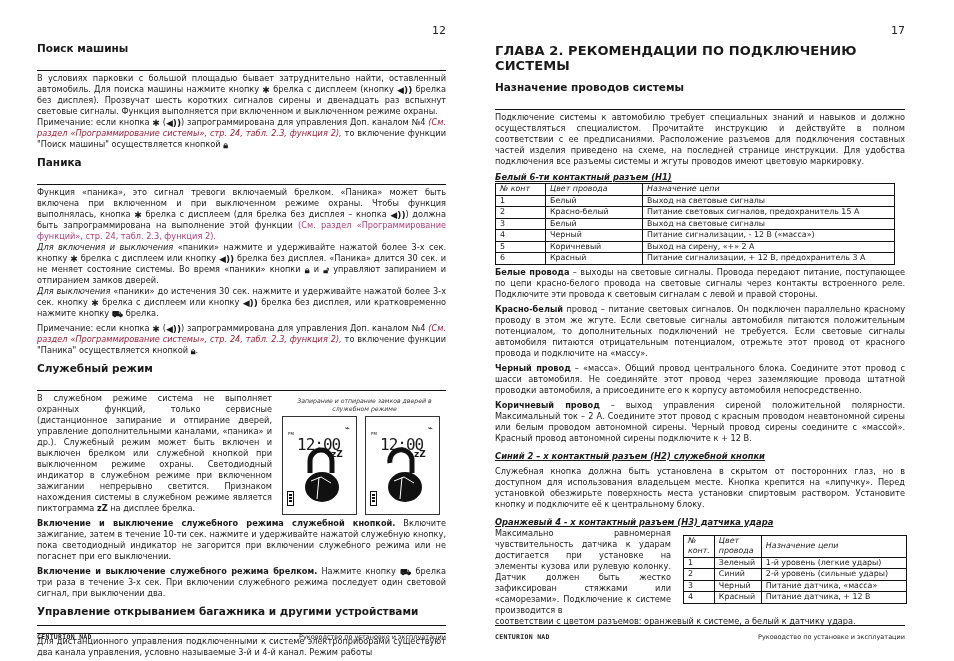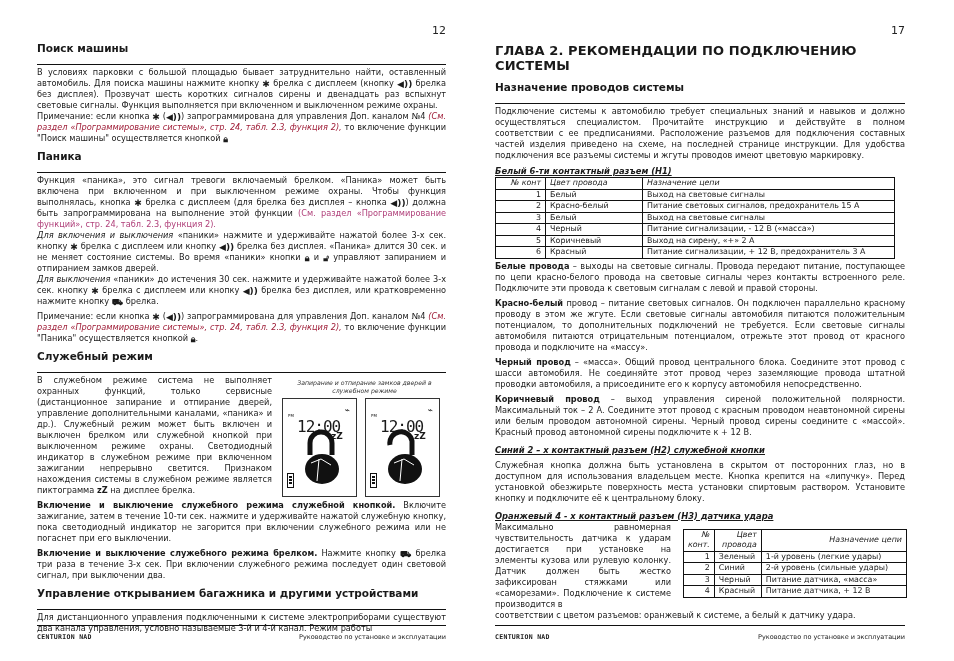--- a/index.html
+++ b/index.html
@@ -4,34 +4,34 @@
 <style>
   * { box-sizing: border-box; margin: 0; padding: 0; }
   html, body { width: 954px; height: 661px; background: #ffffff; overflow: hidden; }
   body { font-family: "DejaVu Sans", sans-serif; color: #1a1a1a; position: relative; }
   .page { position: absolute; top: 0; height: 661px; }
   .page-left { left: 37px; width: 409px; }
   .page-right { left: 495px; width: 410px; }
   .page-num { position: absolute; top: 24px; width: 100%; text-align: right; font-size: 11px; color: #222; }
   .content { position: absolute; top: 42px; left: 0; width: 100%; }
   p, .para { font-size: 8.2px; line-height: 11px; text-align: justify; }
-  .h2 { font-weight: bold; font-size: 10.5px; line-height: 13px; border-bottom: 1px solid #111; padding-bottom: 9px; margin-bottom: 2px; }
+  .h2 { font-weight: bold; font-size: 10.5px; line-height: 13px; border-bottom: 1px solid #111; padding-bottom: 15px; margin-bottom: 2px; }
   .h1 { font-weight: bold; font-size: 13px; line-height: 15px; margin-bottom: 8px; margin-top: 1px; letter-spacing: 0.1px; }
   .ref { color: #a0203a; font-style: italic; }
   .ref-plain { color: #b0407a; }
   .gap { margin-top: 4px; }
   .gap2 { margin-top: 6px; }
   .it { font-style: italic; }
   .b { font-weight: bold; }
   .icon { display: inline-block; font-weight: bold; font-size: 9px; line-height: 9px; vertical-align: -1px; }
   .sub-ul { font-weight: bold; font-style: italic; text-decoration: underline; font-size: 8.4px; line-height: 12px; }
   table { border-collapse: collapse; font-size: 7.9px; }
   td, th { border: 1px solid #111; padding: 0 4px; line-height: 10.5px; font-weight: normal; text-align: left; }
   th { font-style: italic; }
-  .tc { text-align: right; }
+  .tc { text-align: left; }
   .footer { position: absolute; top: 625px; width: 100%; border-top: 1px solid #111; padding-top: 7px; font-size: 6.5px; display: flex; justify-content: space-between; text-align: right; }
   .footer .brand { font-family: "DejaVu Sans Mono", monospace; font-weight: bold; letter-spacing: 0.3px; }
   .service-wrap { position: relative; }
   .service-text { width: 235px; }
   .figure { position: absolute; left: 245px; top: 4px; width: 165px; }
   .fig-cap { font-size: 6.2px; font-style: italic; text-align: center; line-height: 8px; color: #333; }
   .lcd-row { display: flex; gap: 8px; margin-top: 3px; }
   .lcd { width: 75px; height: 99px; border: 1px solid #333; position: relative; }
   .lcd .time { position: absolute; top: 6px; left: 14px; font-size: 16px; font-family: "DejaVu Sans Mono", monospace; letter-spacing: -1px; margin-top: 12px; }
   .lcd .pm { position: absolute; top: 14px; left: 5px; font-size: 4px; }

